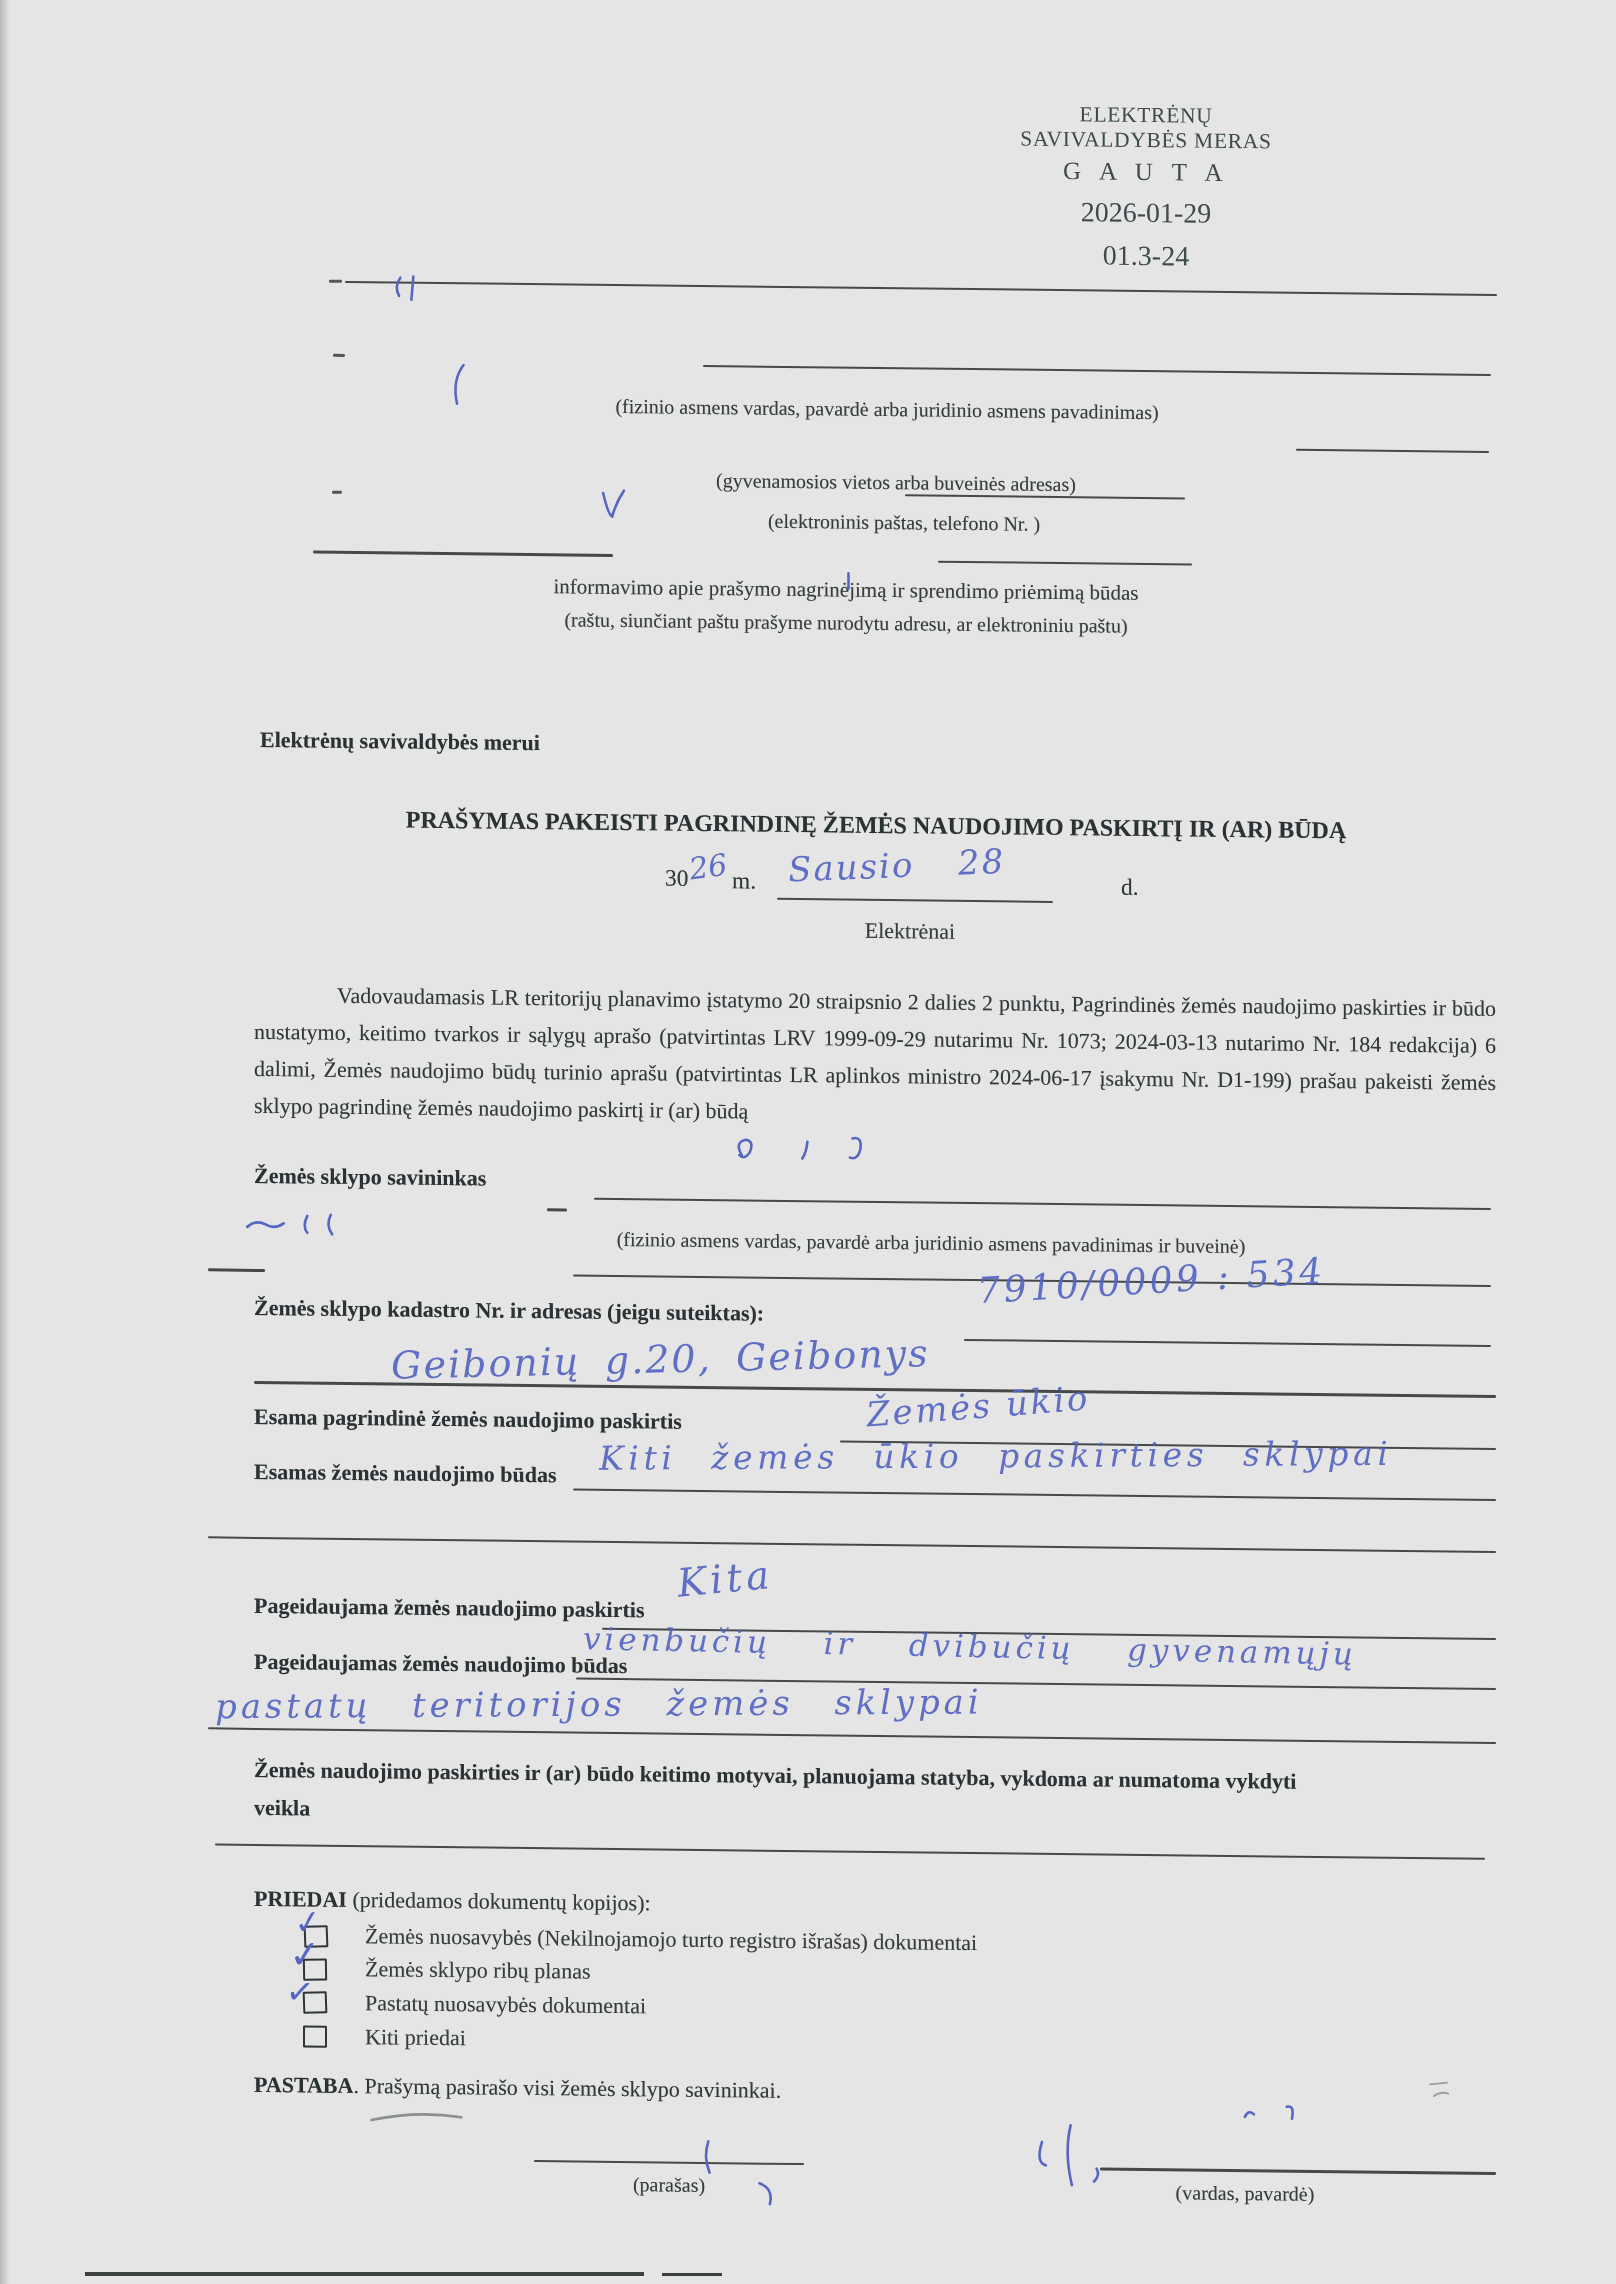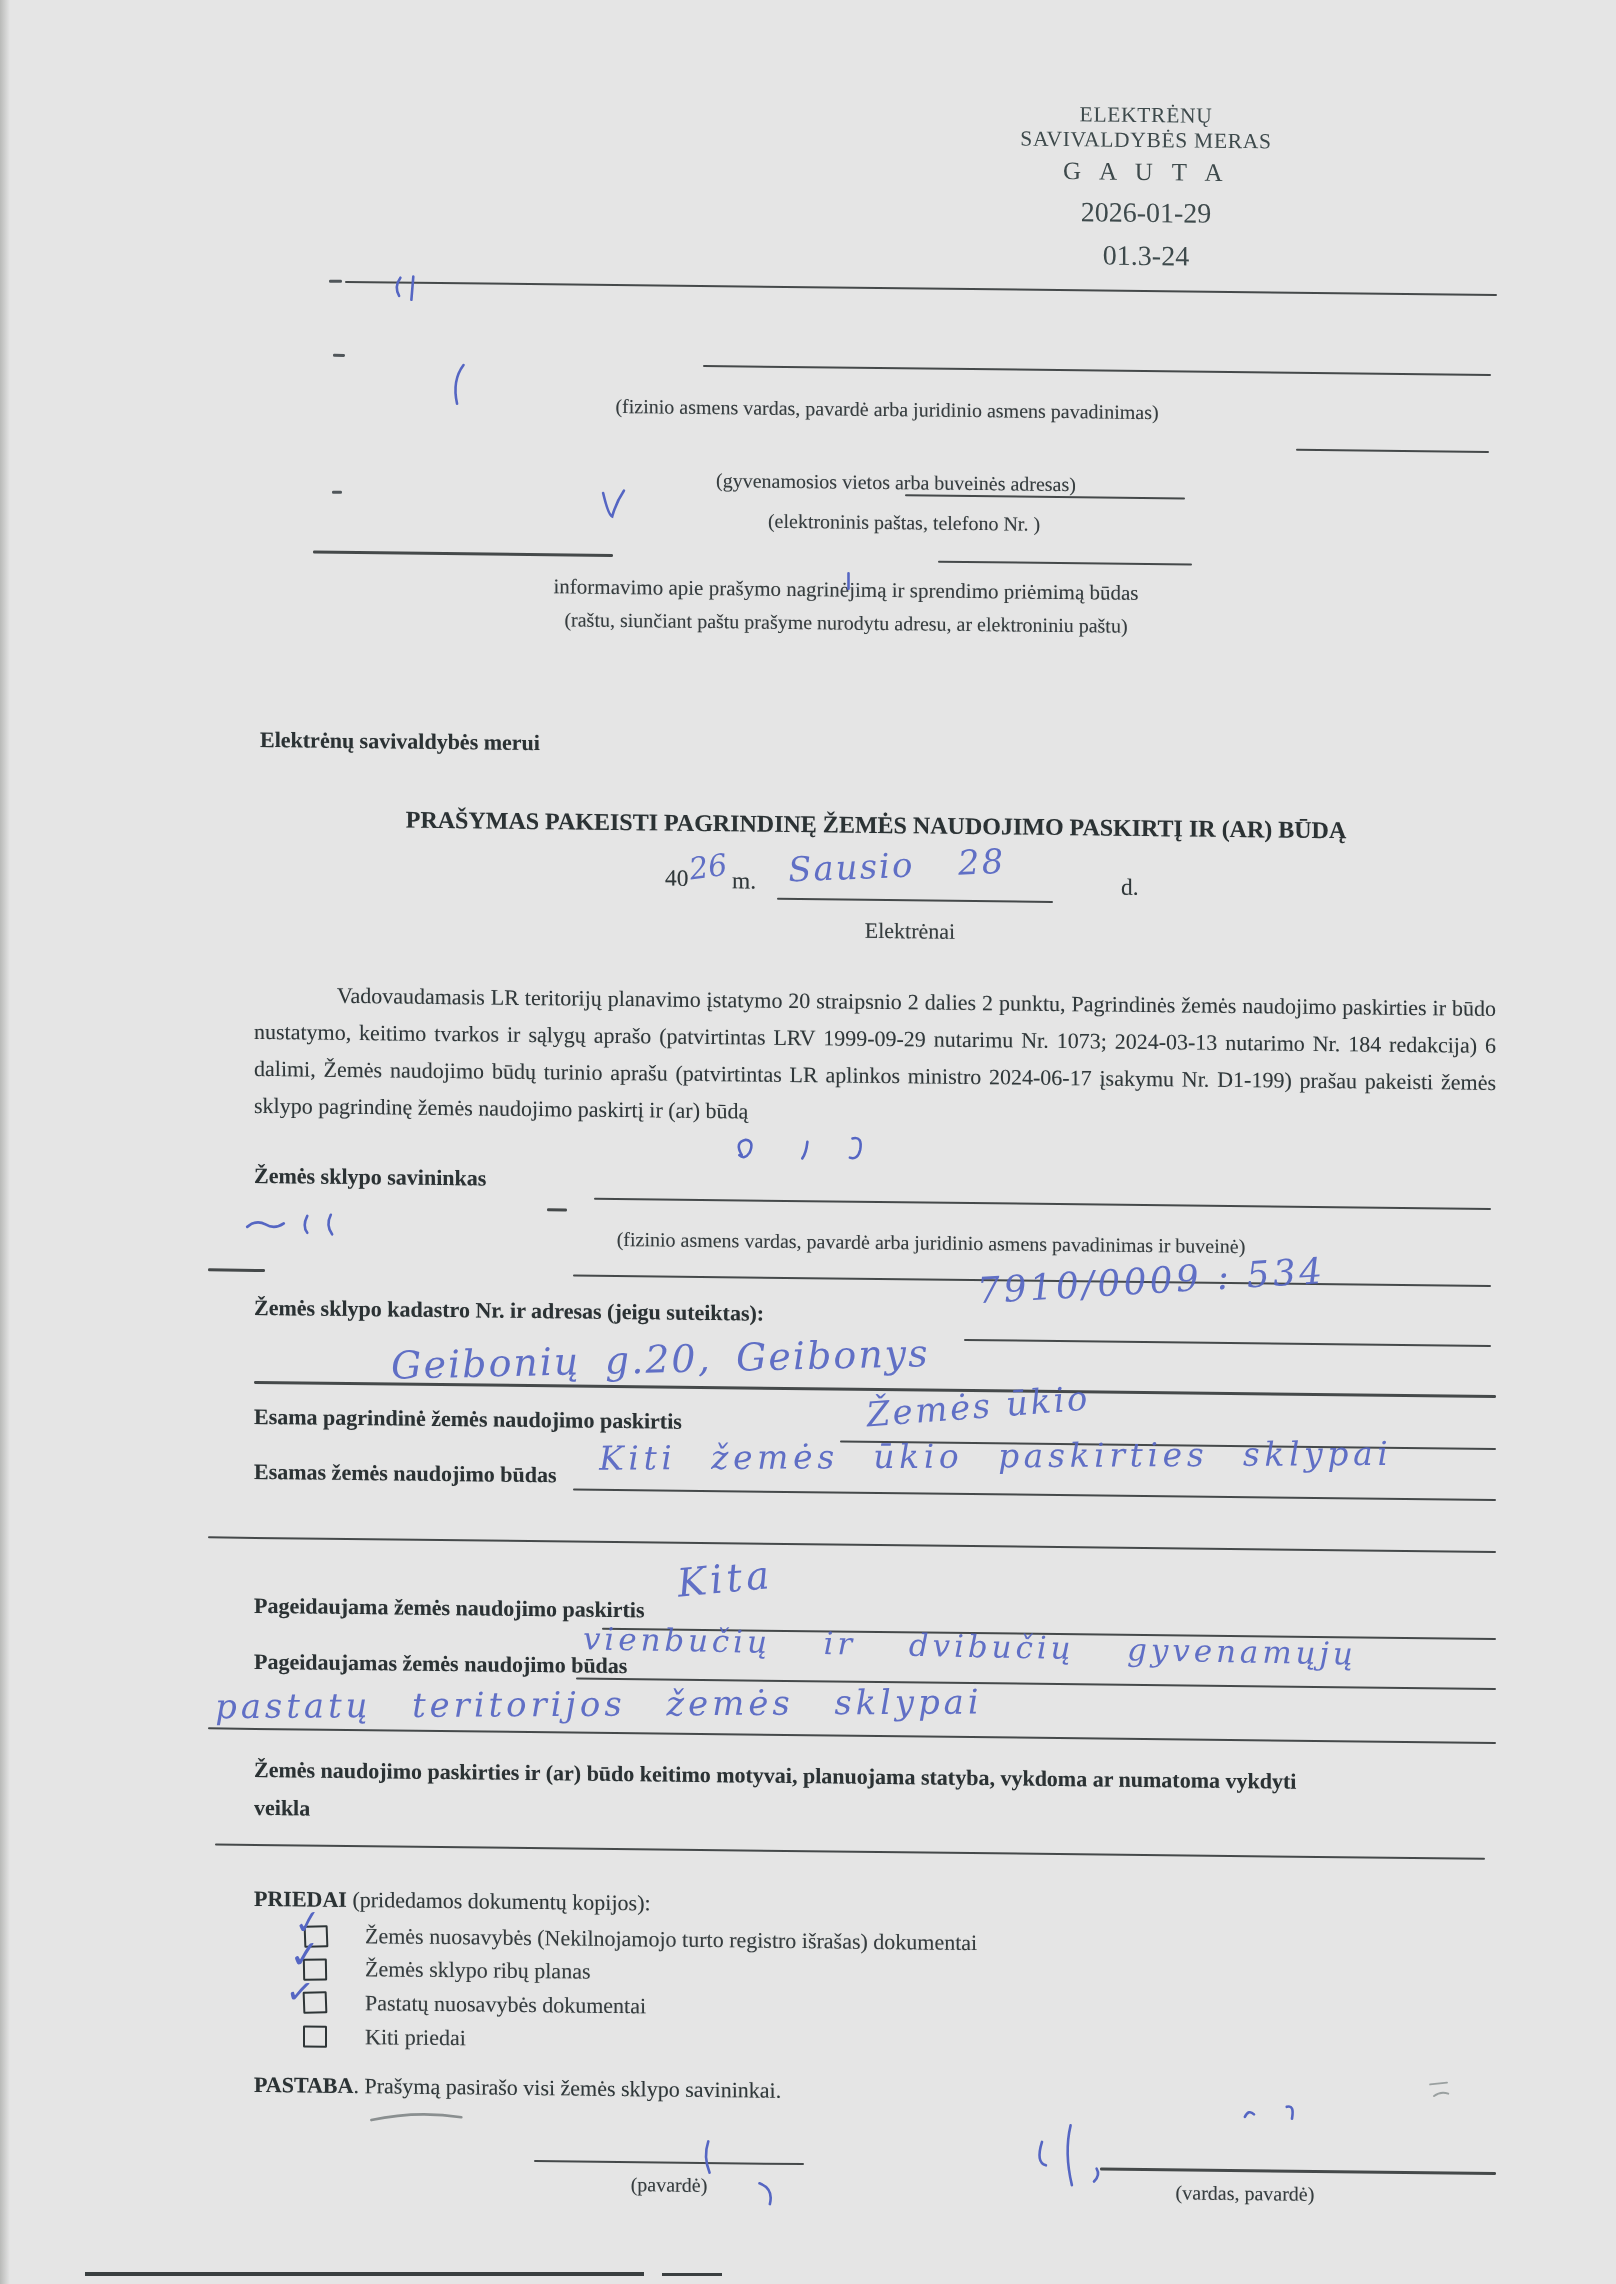--- a/index.html
+++ b/index.html
@@ -77,21 +77,21 @@
   <div class="lbl ctr" style="left:846px;top:568px;font-size:21px;">informavimo apie prašymo nagrinėjimą ir sprendimo priėmimą būdas</div>
   <svg class="ink" style="left:844px;top:561px;" width="9" height="22" viewBox="0 0 14 34">
     <path d="M7 4 L7 28" stroke="#5566c3" stroke-width="4" fill="none" stroke-linecap="round"></path>
   </svg>
   <div class="lbl ctr" style="left:846px;top:602px;">(raštu, siunčiant paštu prašyme nurodytu adresu, ar elektroniniu paštu)</div>
 
   <div class="blbl" style="left:260px;top:724px;">Elektrėnų savivaldybės merui</div>
 
   <div class="title">PRAŠYMAS PAKEISTI PAGRINDINĘ ŽEMĖS NAUDOJIMO PASKIRTĮ IR (AR) BŪDĄ</div>
 
-  <div class="lbl" style="left:665px;top:857px;font-size:23.4px;color:#30383a;">40</div>
+  <div class="lbl" style="left:665px;top:857px;font-size:23.4px;color:#30383a;">30</div>
   <div class="hw" style="left:689px;top:841px;font-size:30px;transform:rotate(-8deg);">26</div>
   <div class="lbl" style="left:732px;top:859px;font-size:23.4px;color:#30383a;">m.</div>
   <div class="hw" style="left:788px;top:835px;font-size:34px;transform:rotate(-3deg);word-spacing:31px;letter-spacing:2px;">Sausio 28</div>
   <div class="rule" style="left:777px;top:889px;width:276px;"></div>
   <div class="lbl" style="left:1121px;top:861px;font-size:23.4px;color:#30383a;">d.</div>
   <div class="lbl ctr" style="left:910px;top:908px;font-size:22px;">Elektrėnai</div>
 
   <div class="para">Vadovaudamasis LR teritorijų planavimo įstatymo 20 straipsnio 2 dalies 2 punktu, Pagrindinės žemės naudojimo paskirties ir būdo nustatymo, keitimo tvarkos ir sąlygų aprašo (patvirtintas LRV 1999-09-29 nutarimu Nr. 1073; 2024-03-13 nutarimo Nr. 184 redakcija) 6 dalimi,  Žemės naudojimo būdų turinio aprašu (patvirtintas LR aplinkos ministro 2024-06-17 įsakymu Nr. D1-199) prašau pakeisti žemės sklypo pagrindinę žemės naudojimo paskirtį ir (ar) būdą</div>
   <svg class="ink" style="left:723px;top:1121px;" width="156" height="36" viewBox="0 0 240 56">
     <path d="M28 40 Q16 20 34 16 Q48 18 40 36 Q32 48 24 40" stroke="#5566c3" stroke-width="4" fill="none" stroke-linecap="round"></path>
@@ -173,21 +173,21 @@
   </div>
   <svg class="ink" style="left:368px;top:2103px;" width="98" height="18" viewBox="0 0 150 28">
     <path d="M4 20 Q74 4 144 14" stroke="#8a8f90" stroke-width="4" fill="none" stroke-linecap="round"></path>
   </svg>
   <svg class="ink" style="left:1426px;top:2063px;" width="29" height="22" viewBox="0 0 44 34">
     <path d="M6 8 L32 5" stroke="#9aa0a0" stroke-width="3" fill="none" stroke-linecap="round"></path>
     <path d="M12 26 Q22 18 34 22" stroke="#9aa0a0" stroke-width="3" fill="none" stroke-linecap="round"></path>
   </svg>
 
   <div class="rule" style="left:534px;top:2154px;width:270px;"></div>
-  <div class="lbl ctr" style="left:669px;top:2166px;">(pavardė)</div>
+  <div class="lbl ctr" style="left:669px;top:2166px;">(parašas)</div>
   <div class="rule" style="left:1100px;top:2155px;width:396px;height:2.6px;"></div>
   <div class="lbl ctr" style="left:1245px;top:2168px;">(vardas, pavardė)</div>
   <svg class="ink" style="left:1029px;top:2108px;" width="78" height="78" viewBox="0 0 120 120">
     <path d="M20 34 Q10 66 26 70" stroke="#5566c3" stroke-width="4" fill="none" stroke-linecap="round"></path>
     <path d="M64 8 Q54 50 66 100" stroke="#5566c3" stroke-width="4" fill="none" stroke-linecap="round"></path>
     <path d="M104 74 Q110 84 100 94" stroke="#5566c3" stroke-width="4" fill="none" stroke-linecap="round"></path>
   </svg>
   <svg class="ink" style="left:694px;top:2128px;" width="26" height="42" viewBox="0 0 40 64">
     <path d="M22 8 Q14 32 24 56" stroke="#5566c3" stroke-width="4" fill="none" stroke-linecap="round"></path>
   </svg>

